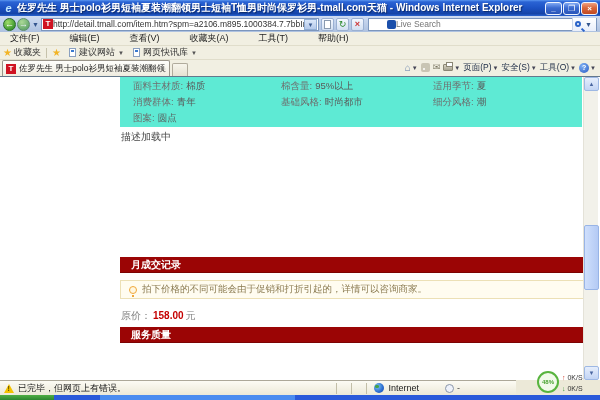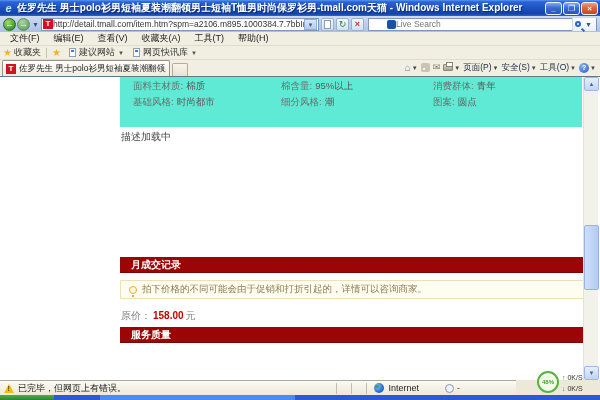--- a/index.html
+++ b/index.html
@@ -36,21 +36,21 @@
   .compat-glyph { display:block; width:7px; height:9px; margin:1px auto; background:#fff; border:1px solid #8a9ab0; }
   .searchbox { flex:1 1 auto; height:13px; margin-left:4px; background:#fff; border:1px solid #7c96bd; display:flex; align-items:center; padding-left:18px; }
   .sp-icon { width:9px; height:9px; background:#1b4faa; border-radius:2px; flex:0 0 auto; }
   .searchinput { flex:1 1 auto; border:0; outline:0; font-size:8.5px; height:11px; min-width:0; color:#333; font-family:"Liberation Sans",sans-serif; }
   .mag-btn { width:24px; height:13px; border-left:1px solid #c9d6ea; display:flex; align-items:center; justify-content:center; gap:2px; background:linear-gradient(180deg,#fff,#e8eefb); }
   .mag { width:6px; height:6px; border:2px solid #2a63c8; border-radius:50%; position:relative; }
   .mag::after { content:""; position:absolute; width:2px; height:4px; background:#2a63c8; transform:rotate(-45deg); left:5px; top:5px; }
 
   
   .menubar { position:absolute; top:32px; left:0; width:600px; height:14px; background:#f1efe2; border-bottom:1px solid #e0ddcb;
-    display:flex; align-items:center; gap:2px; padding:0 4px; font-size:9px; color:#222; }
+    display:flex; align-items:center; gap:18px; padding:0 4px; font-size:9px; color:#222; }
   .menu-item { padding:1px 6px; }
 
   
   .favbar { position:absolute; top:46px; left:0; width:600px; height:14px; background:#f1efe2; border-bottom:1px solid #e0ddcb;
     display:flex; align-items:center; font-size:9px; color:#333; padding:0 3px; }
   .star { color:#f2b427; font-size:10px; line-height:10px; margin-right:2px; }
   .vsep { width:1px; height:10px; background:#c6c2ab; margin:0 5px; }
   .doc-ico { width:7px; height:9px; background:#fff; border:1px solid #8aa0c0; margin:0 3px 0 6px; position:relative; }
   .doc-ico::after { content:""; position:absolute; left:1px; top:1px; width:3px; height:2px; background:#3a7ad0; }
   .fav-drop { color:#555; font-size:6px; margin:0 3px; }
@@ -227,20 +227,21 @@
         </span>
     </span>
   </div>
 
   <div class="content">
     <div class="page-inner">
 
       <div class="attrbox">
         <span class="attr"><span>面料主材质:</span><span class="v">棉质</span></span>
         <span class="attr"><span>棉含量:</span><span class="v">95%以上</span></span>
+        <span class="attr"><span>适用季节:</span><span class="v">夏</span></span>
         <span class="attr"><span>消费群体:</span><span class="v">青年</span></span>
         <span class="attr"><span>基础风格:</span><span class="v">时尚都市</span></span>
         <span class="attr"><span>细分风格:</span><span class="v">潮</span></span>
         <span class="attr"><span>图案:</span><span class="v">圆点</span></span>
       </div>
 
       <div class="loading">描述加载中</div>
 
 
       <div class="banner trans">月成交记录</div>

